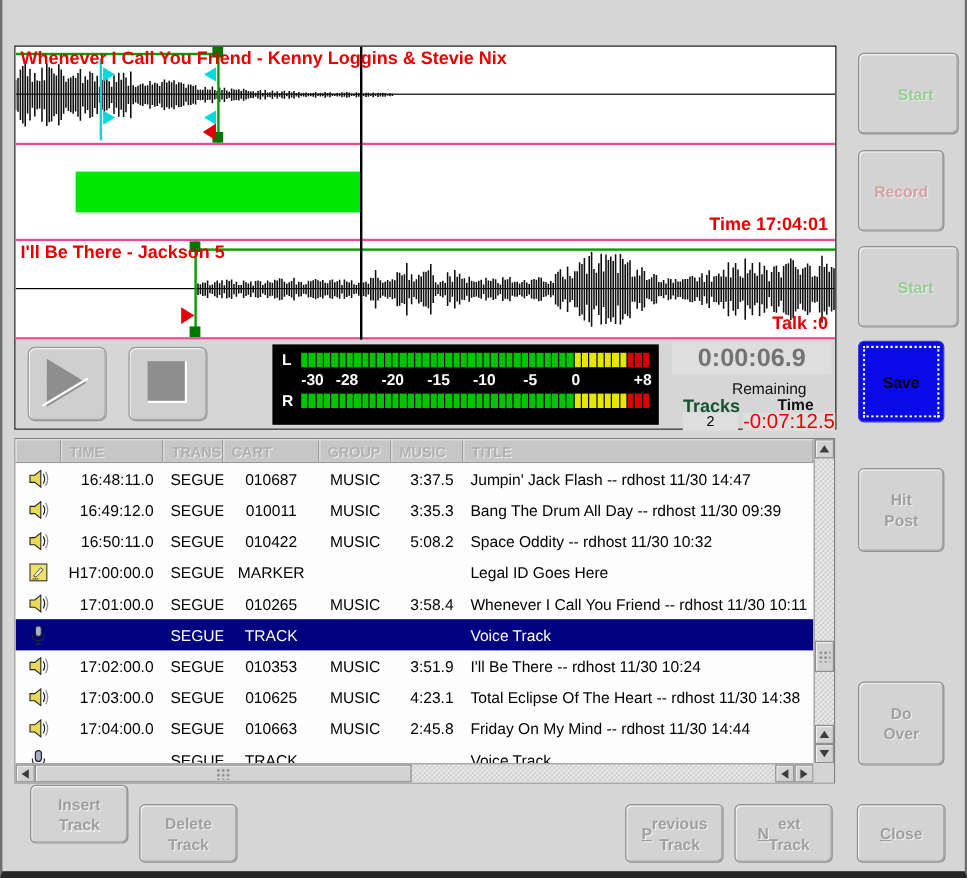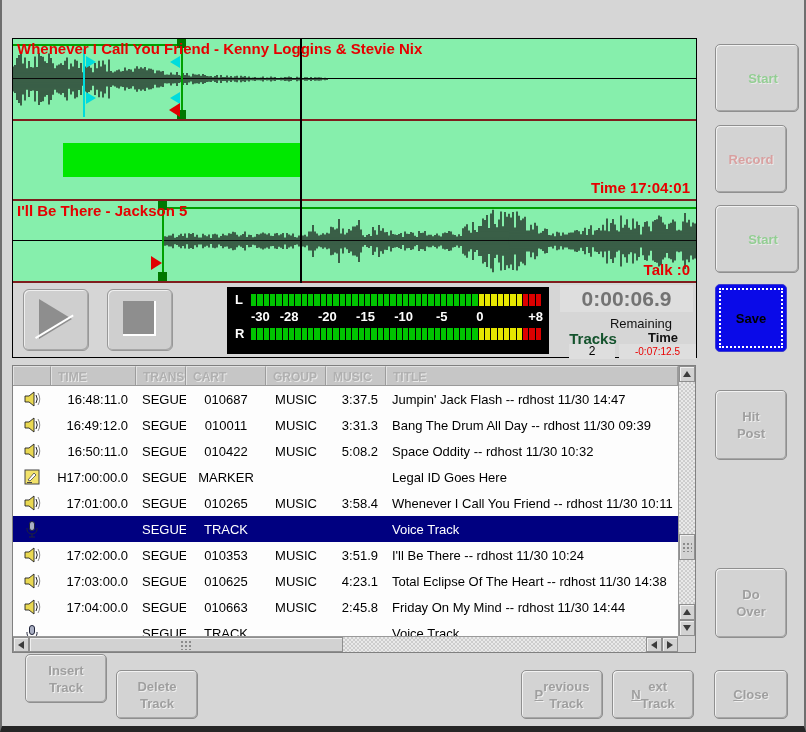--- a/index.html
+++ b/index.html
@@ -13,21 +13,21 @@
     font-weight:bold;font-size:14px;color:#1b1b1b;}
   .app-icon{position:absolute;left:5px;top:3px;}
   .tb-group{position:absolute;right:4px;top:3px;display:flex;gap:2px;
     background:linear-gradient(#fafafa,#dadada);border:1px solid #b2b2b2;border-radius:4px;padding:1px 2px;}
   .tb-btn{width:22px;height:20px;display:flex;align-items:center;justify-content:center;
     color:#8d8d8d;font-weight:bold;font-size:14px;cursor:default;}
   
   .top-panel{position:absolute;left:10px;top:38px;width:685px;height:320px;
     border:1px solid #000;box-sizing:border-box;background:#d6d6d6;}
   .wave-area{position:absolute;left:0;top:0;width:683px;height:244px;}
-  .band{position:absolute;left:0;width:683px;background:#86efac;overflow:hidden;border-bottom:2px solid #7f1d1d;}
+  .band{position:absolute;left:0;width:683px;background:#ffffff;overflow:hidden;border-bottom:2px solid #ec4899;}
   #band1{top:0;height:80px;}
   #band2{top:82px;height:78px;}
   #band3{top:162px;height:80px;}
   .center-line{position:absolute;left:0;right:0;top:39px;height:1px;background:#000;}
   .v-divider{position:absolute;left:287px;top:0;width:2px;height:244px;background:#000;z-index:6;}
   .track-title{position:absolute;left:4px;top:1px;color:var(--title-red);
     font-weight:bold;font-size:15px;z-index:8;white-space:nowrap;}
   .wave{position:absolute;left:0;top:0;z-index:2;}
   .ghline{position:absolute;height:2px;background:var(--marker-green);z-index:4;}
   #ghline1{left:0;top:5px;width:169px;}
@@ -64,21 +64,21 @@
   .meter-scale{position:relative;height:19px;margin-left:16px;color:#fff;font-weight:bold;font-size:13px;}
   .meter-scale span{position:absolute;top:2px;transform:translateX(-50%);}
   #elapsed{position:absolute;left:547px;top:2px;width:133px;height:27px;background:#dedede;
     color:#737373;font-weight:bold;font-size:21px;display:flex;align-items:center;justify-content:center;}
   #remaining-title{position:absolute;left:590px;top:33px;width:76px;text-align:center;font-size:13px;color:#111;}
   #tracks-label{position:absolute;left:556px;top:47px;width:48px;text-align:center;font-weight:bold;font-size:15px;color:#14532d;}
   #time-label{position:absolute;left:626px;top:47px;width:48px;text-align:center;font-weight:bold;font-size:13px;color:#111;}
   #tracks-value{position:absolute;left:556px;top:61px;width:46px;height:15px;background:#dedede;
     text-align:center;font-size:12px;line-height:15px;color:#000;}
   #time-value{position:absolute;left:606px;top:61px;width:77px;height:15px;background:#dedede;
-    color:var(--neg-red);font-size:10px;line-height:15px;text-align:center;overflow:hidden;}
+    color:var(--neg-red);font-size:17px;line-height:15px;text-align:center;overflow:hidden;}
   
   .pbtn{position:absolute;background:#d3d3d3;border:1px solid #8f8f8f;border-radius:5px;
     box-shadow:inset 1px 1px 0 #f2f2f2,inset -1px -1px 0 #a6a6a6;
     display:flex;align-items:center;justify-content:center;text-align:center;
     font-weight:bold;font-size:13px;line-height:17px;cursor:default;}
   .dis{color:#9f9f9f;text-shadow:1px 1px 0 #efefef;}
   .grn{color:#93ce93;text-shadow:1px 1px 0 #eaeaea;padding-left:12px;}
   .red{color:#d9a0a0;text-shadow:1px 1px 0 #eaeaea;}
   .save{background:var(--save-blue);color:#000;border:1px solid #3b3bd0;
     outline:2px dotted #fff;outline-offset:-6px;box-shadow:none;}
@@ -354,21 +354,21 @@
             <svg width="17" height="16" viewBox="0 0 17 16">
               <polygon points="10,1 5,5 1,5 1,11 5,11 10,15" fill="#ead952" stroke="#222" stroke-width="0.9"></polygon>
               <path d="M12,4 Q14.5,8 12,12" fill="none" stroke="#222"></path>
               <path d="M14,2 Q17.5,8 14,14" fill="none" stroke="#8a8a8a"></path>
             </svg>
           </div>
           <div class="cell c-time a-r">16:49:12.0</div>
           <div class="cell c-trans a-l">SEGUE</div>
           <div class="cell c-cart a-c">010011</div>
           <div class="cell c-group a-c">MUSIC</div>
-          <div class="cell c-length a-r">3:31.3</div>
+          <div class="cell c-length a-r">3:35.3</div>
           <div class="cell c-title a-l">Bang The Drum All Day -- rdhost 11/30 09:39</div>
         </div>
         <div class="lrow">
           <div class="cell c-icon a-c icn">
             <svg width="17" height="16" viewBox="0 0 17 16">
               <polygon points="10,1 5,5 1,5 1,11 5,11 10,15" fill="#ead952" stroke="#222" stroke-width="0.9"></polygon>
               <path d="M12,4 Q14.5,8 12,12" fill="none" stroke="#222"></path>
               <path d="M14,2 Q17.5,8 14,14" fill="none" stroke="#8a8a8a"></path>
             </svg>
           </div>

